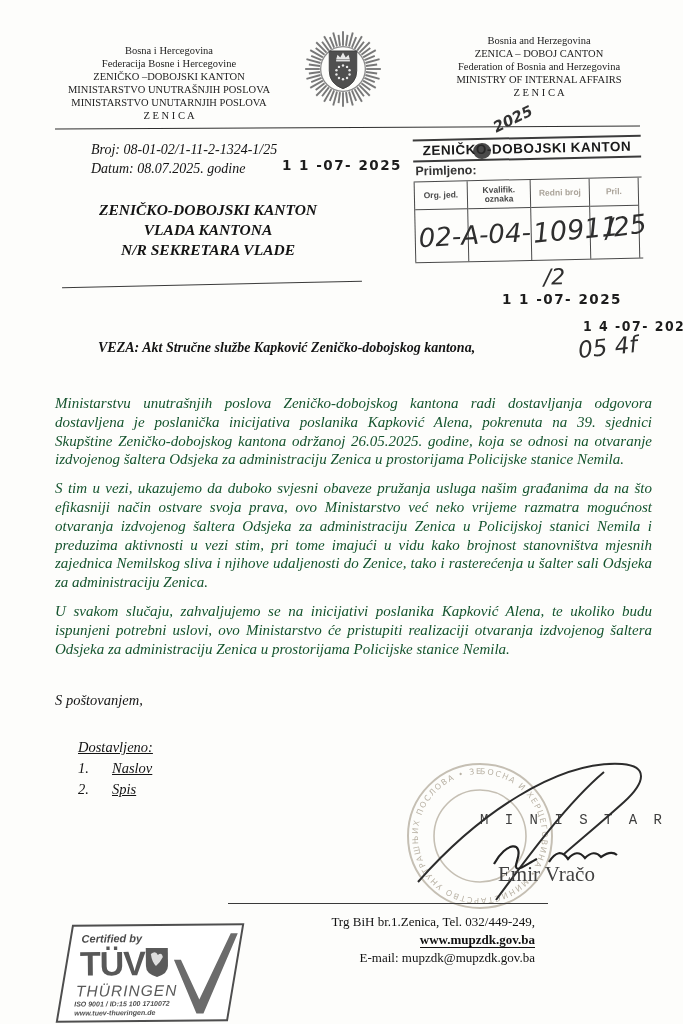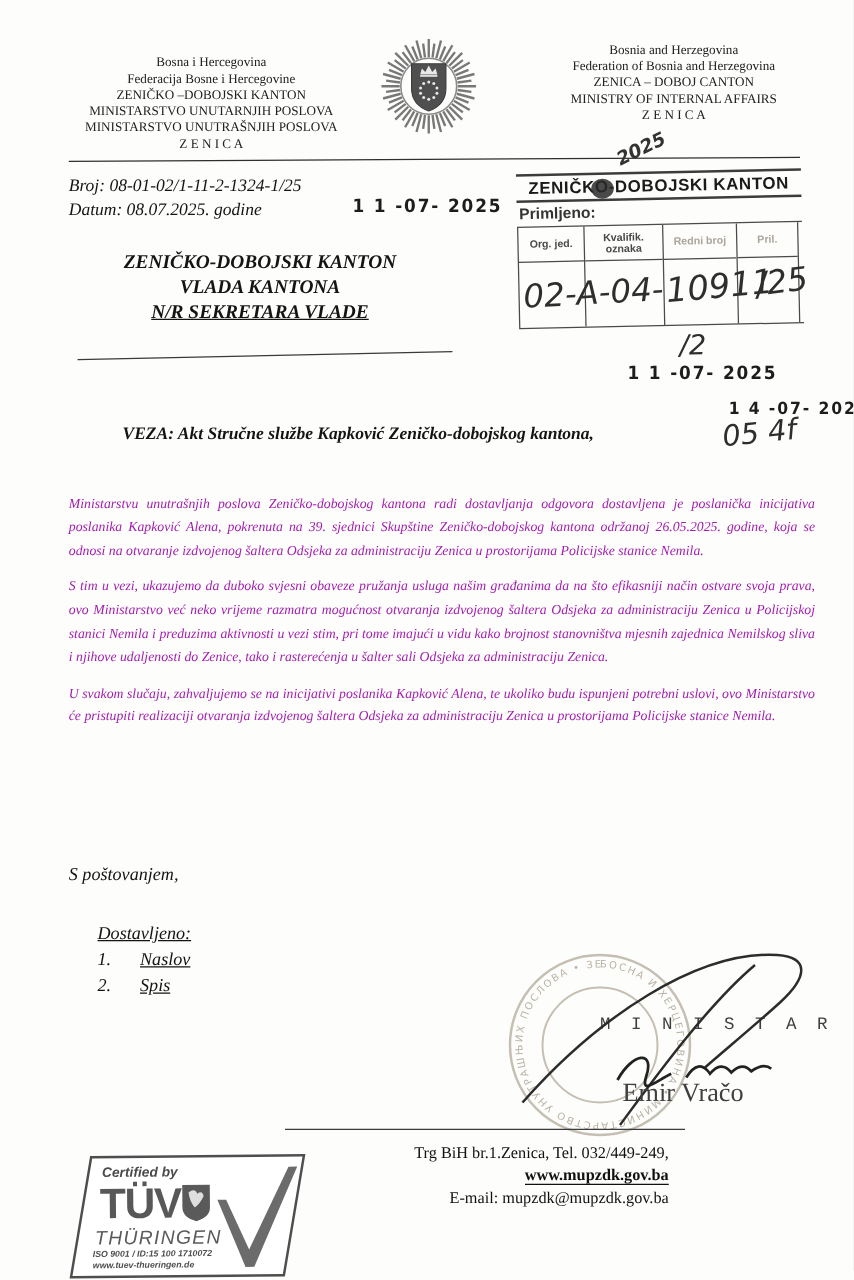--- a/index.html
+++ b/index.html
@@ -5,21 +5,21 @@
   html,body{margin:0;padding:0;background:#e8e8e8;}
   .page{position:relative;width:683px;height:1024px;background:#fdfdfb;margin:0 auto;
         font-family:"Liberation Serif", serif;color:#1b1b1b;overflow:hidden;}
   .abs{position:absolute;}
 
   
   .hdr-block{font-size:10.5px;line-height:13px;text-align:center;color:#222;}
   .hdr-rule{border-top:1.6px solid #2f2f2f;}
 
   
-  .ref{font-style:italic;font-size:14px;line-height:19px;color:#141414;}
+  .ref{font-style:italic;font-size:14px;line-height:19px;color:#141414;margin-left:36px;}
 
   
   .dstamp{font-family:"DejaVu Sans", sans-serif;font-weight:700;font-size:13.5px;
           letter-spacing:1.5px;color:#1d1d1d;transform:scaleY(1.08);white-space:nowrap;}
 
   
   .rbox{width:228px;color:#2c2c2c;font-family:"Liberation Sans", sans-serif;
         transform:rotate(-1.2deg);background:rgba(255,255,255,.2);}
   .rbox-title{font-size:13.5px;font-weight:700;text-align:center;letter-spacing:.5px;
               border-top:2px solid #3c3c3c;border-bottom:2px solid #3c3c3c;
@@ -31,28 +31,28 @@
   .rcol:first-child{border-left:1.6px solid #4a4a4a;}
   .rhead{font-size:8.5px;font-weight:700;text-align:center;height:27px;
          display:flex;align-items:center;justify-content:center;line-height:9px;
          border-bottom:1.6px solid #4a4a4a;}
   .rcell{height:52px;}
   .hw{font-family:"DejaVu Sans", sans-serif;font-style:italic;color:#2e2e2e;white-space:nowrap;}
 
   
   .addr{font-style:italic;font-weight:700;font-size:15.5px;line-height:20px;
         text-align:center;color:#141414;width:300px;}
-  .addr .ul{text-decoration:underline;text-align:center;}
+  .addr .ul{text-align:center;}
 
   
   .subj{font-style:italic;font-weight:700;font-size:14px;color:#141414;white-space:nowrap;}
 
   
-  .bodytext{width:597px;font-style:italic;font-size:11px;line-height:18.8px;
-            text-align:justify;color:#a21caf;}
+  .bodytext{width:597px;font-style:italic;font-size:15px;line-height:18.8px;
+            text-align:justify;color:#14532d;}
   .bodytext p{margin:0 0 10px 0;}
 
   .salut{font-style:italic;font-size:14.5px;color:#141414;}
   .dist{font-style:italic;font-size:14.5px;line-height:21px;color:#141414;}
   .dist .num{display:inline-block;width:34px;}
 
   
   .minister{font-size:14px;letter-spacing:4px;color:#3f3f3f;white-space:nowrap;font-family:Liberation Mono, monospace;}
   .signame{font-size:21px;color:#404040;white-space:nowrap;}
 
@@ -78,22 +78,22 @@
 </style>
 </head>
 <body>
 
 <div class="page">
 
   <div class="abs hdr-block" style="left:38px;top:44px;width:262px;">
     <div>Bosna i Hercegovina</div>
     <div>Federacija Bosne i Hercegovine</div>
     <div>ZENIČKO –DOBOJSKI KANTON</div>
+    <div>MINISTARSTVO UNUTRAŠNJIH POSLOVA</div>
     <div>MINISTARSTVO UNUTARNJIH POSLOVA</div>
-    <div>MINISTARSTVO UNUTRAŠNJIH POSLOVA</div>
     <div>Z E N I C A</div>
   </div>
 
   <div class="abs" style="left:300px;top:26px;width:86px;height:86px;">
     <svg id="emblem-svg" viewBox="-50 -50 100 100" width="86" height="86">
       <g id="emblem-rays" stroke="#787878" stroke-width="2.2">
           <line x1="27.00" y1="0.00" x2="44.00" y2="0.00"></line>
           <line x1="26.77" y1="3.52" x2="39.66" y2="5.22"></line>
           <line x1="26.08" y1="6.99" x2="42.50" y2="11.39"></line>
           <line x1="24.94" y1="10.33" x2="36.96" y2="15.31"></line>
@@ -156,22 +156,22 @@
           <circle cx="-4.70" cy="10.47" r="1.4"></circle>
           <circle cx="-7.61" cy="6.47" r="1.4"></circle>
           <circle cx="-7.61" cy="1.53" r="1.4"></circle>
           <circle cx="-4.70" cy="-2.47" r="1.4"></circle>
         </g>
     </svg>
   </div>
 
   <div class="abs hdr-block" style="left:408px;top:34px;width:262px;">
     <div>Bosnia and Herzegovina</div>
+    <div>ZENICA – DOBOJ CANTON</div>
     <div>Federation of Bosnia and Herzegovina</div>
-    <div>ZENICA – DOBOJ CANTON</div>
     <div>MINISTRY OF INTERNAL AFFAIRS</div>
     <div>Z E N I C A</div>
   </div>
 
   <div class="abs hdr-rule" style="left:55px;top:127px;width:585px;transform:rotate(-.3deg);"></div>
 
   <div class="abs ref" style="left:55px;top:140px;">
     <div>Broj: 08-01-02/1-11-2-1324-1/25</div>
     <div>Datum: 08.07.2025. godine</div>
   </div>

